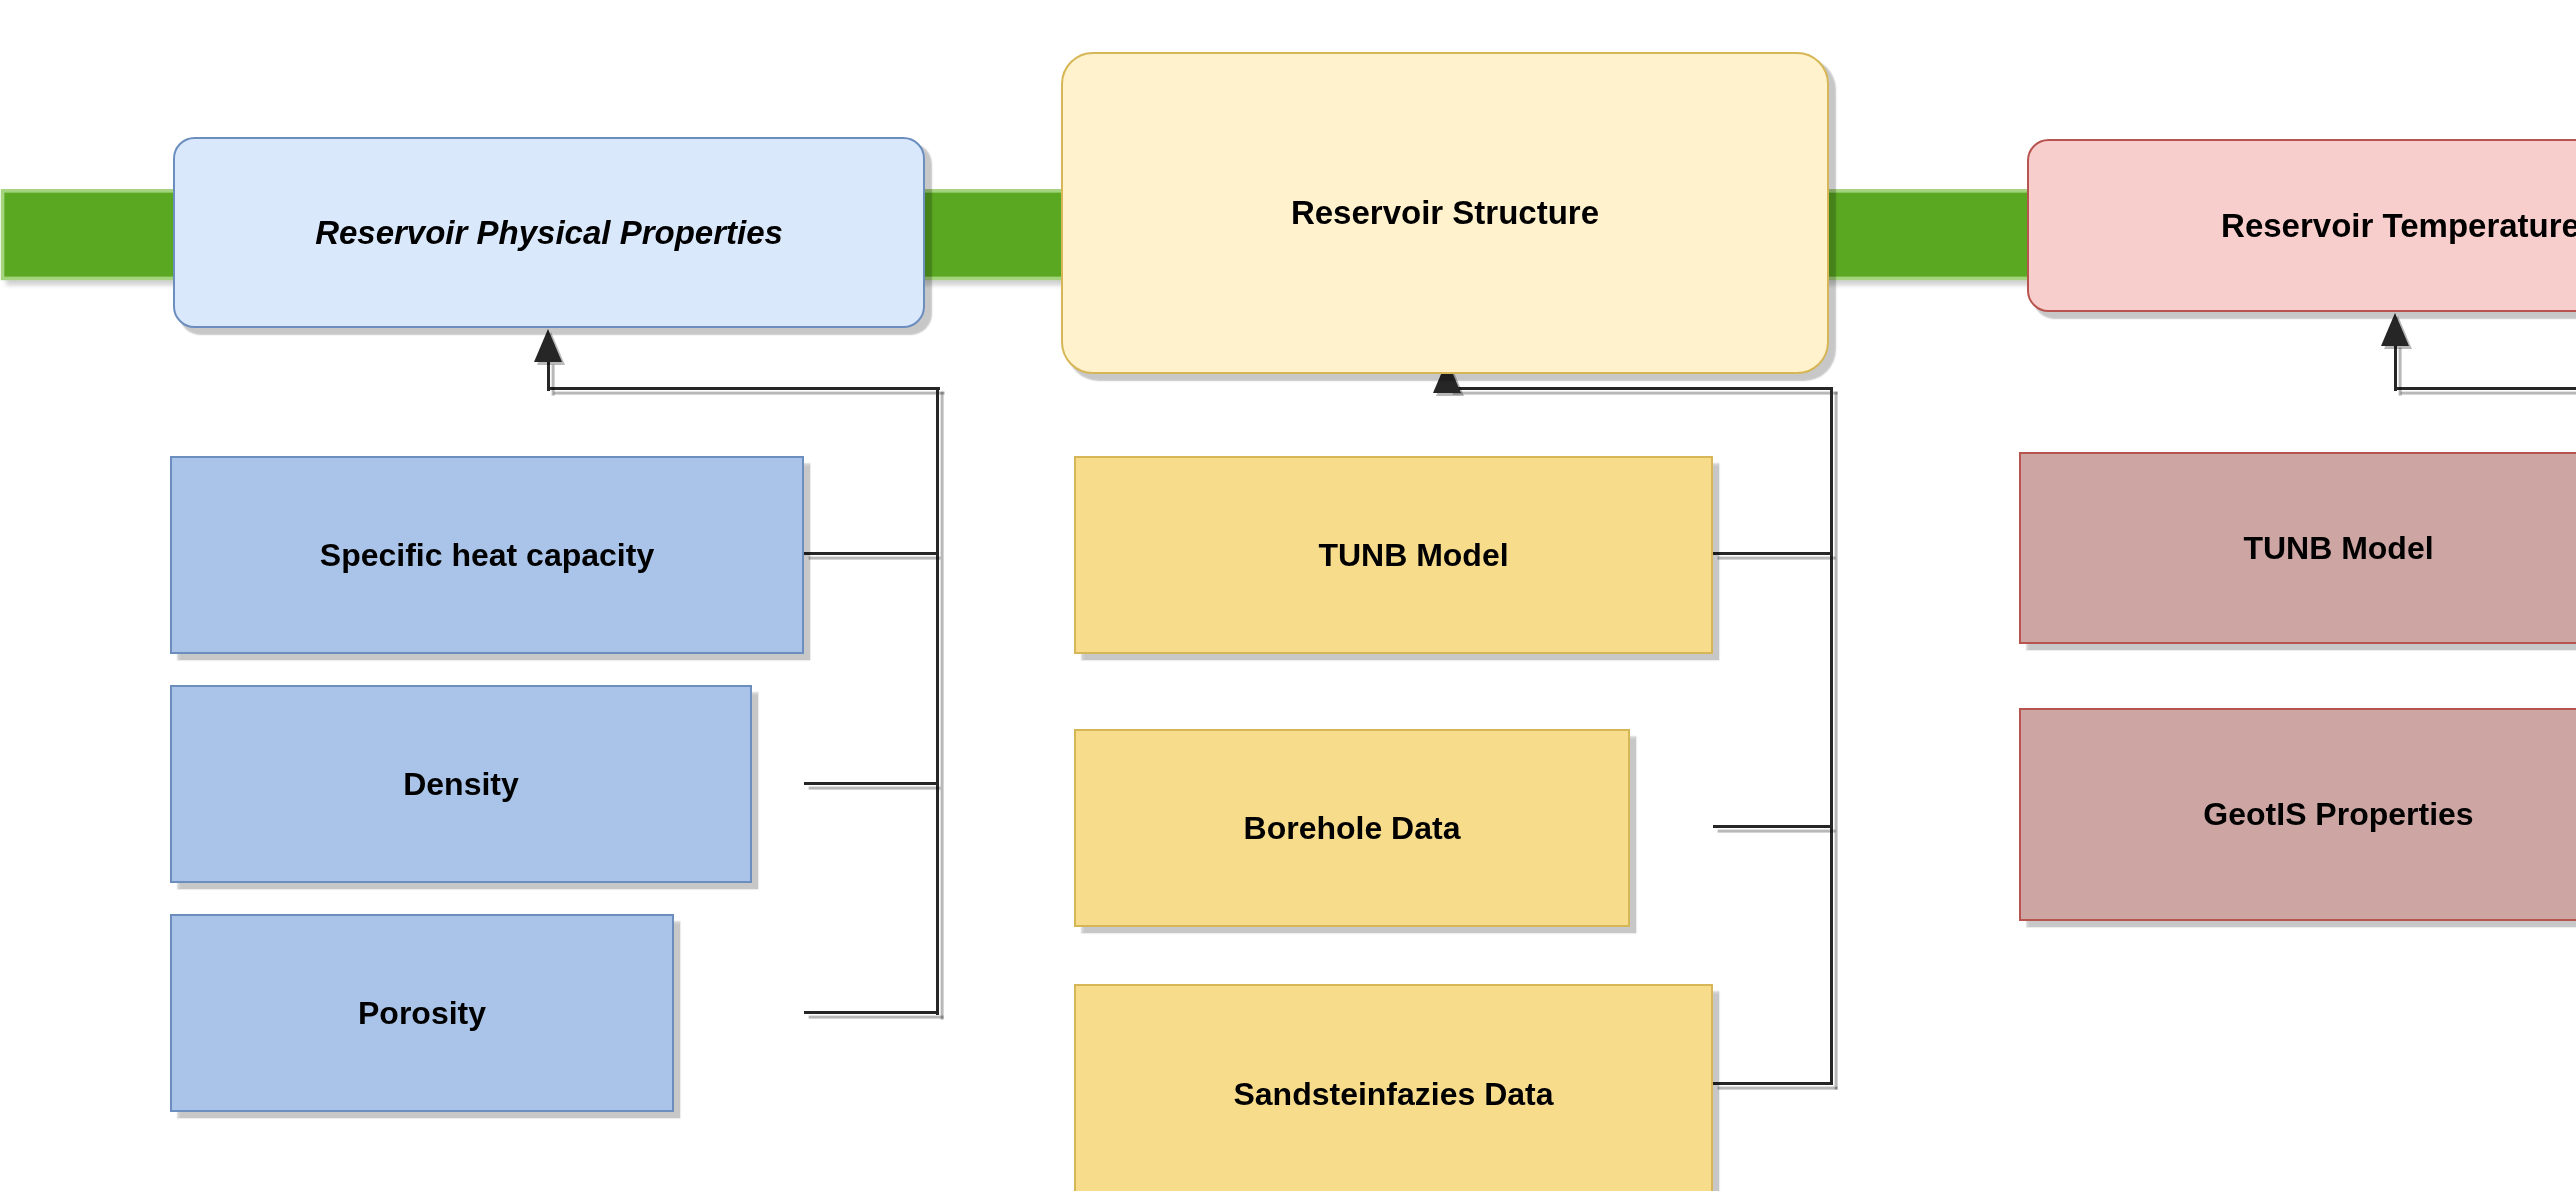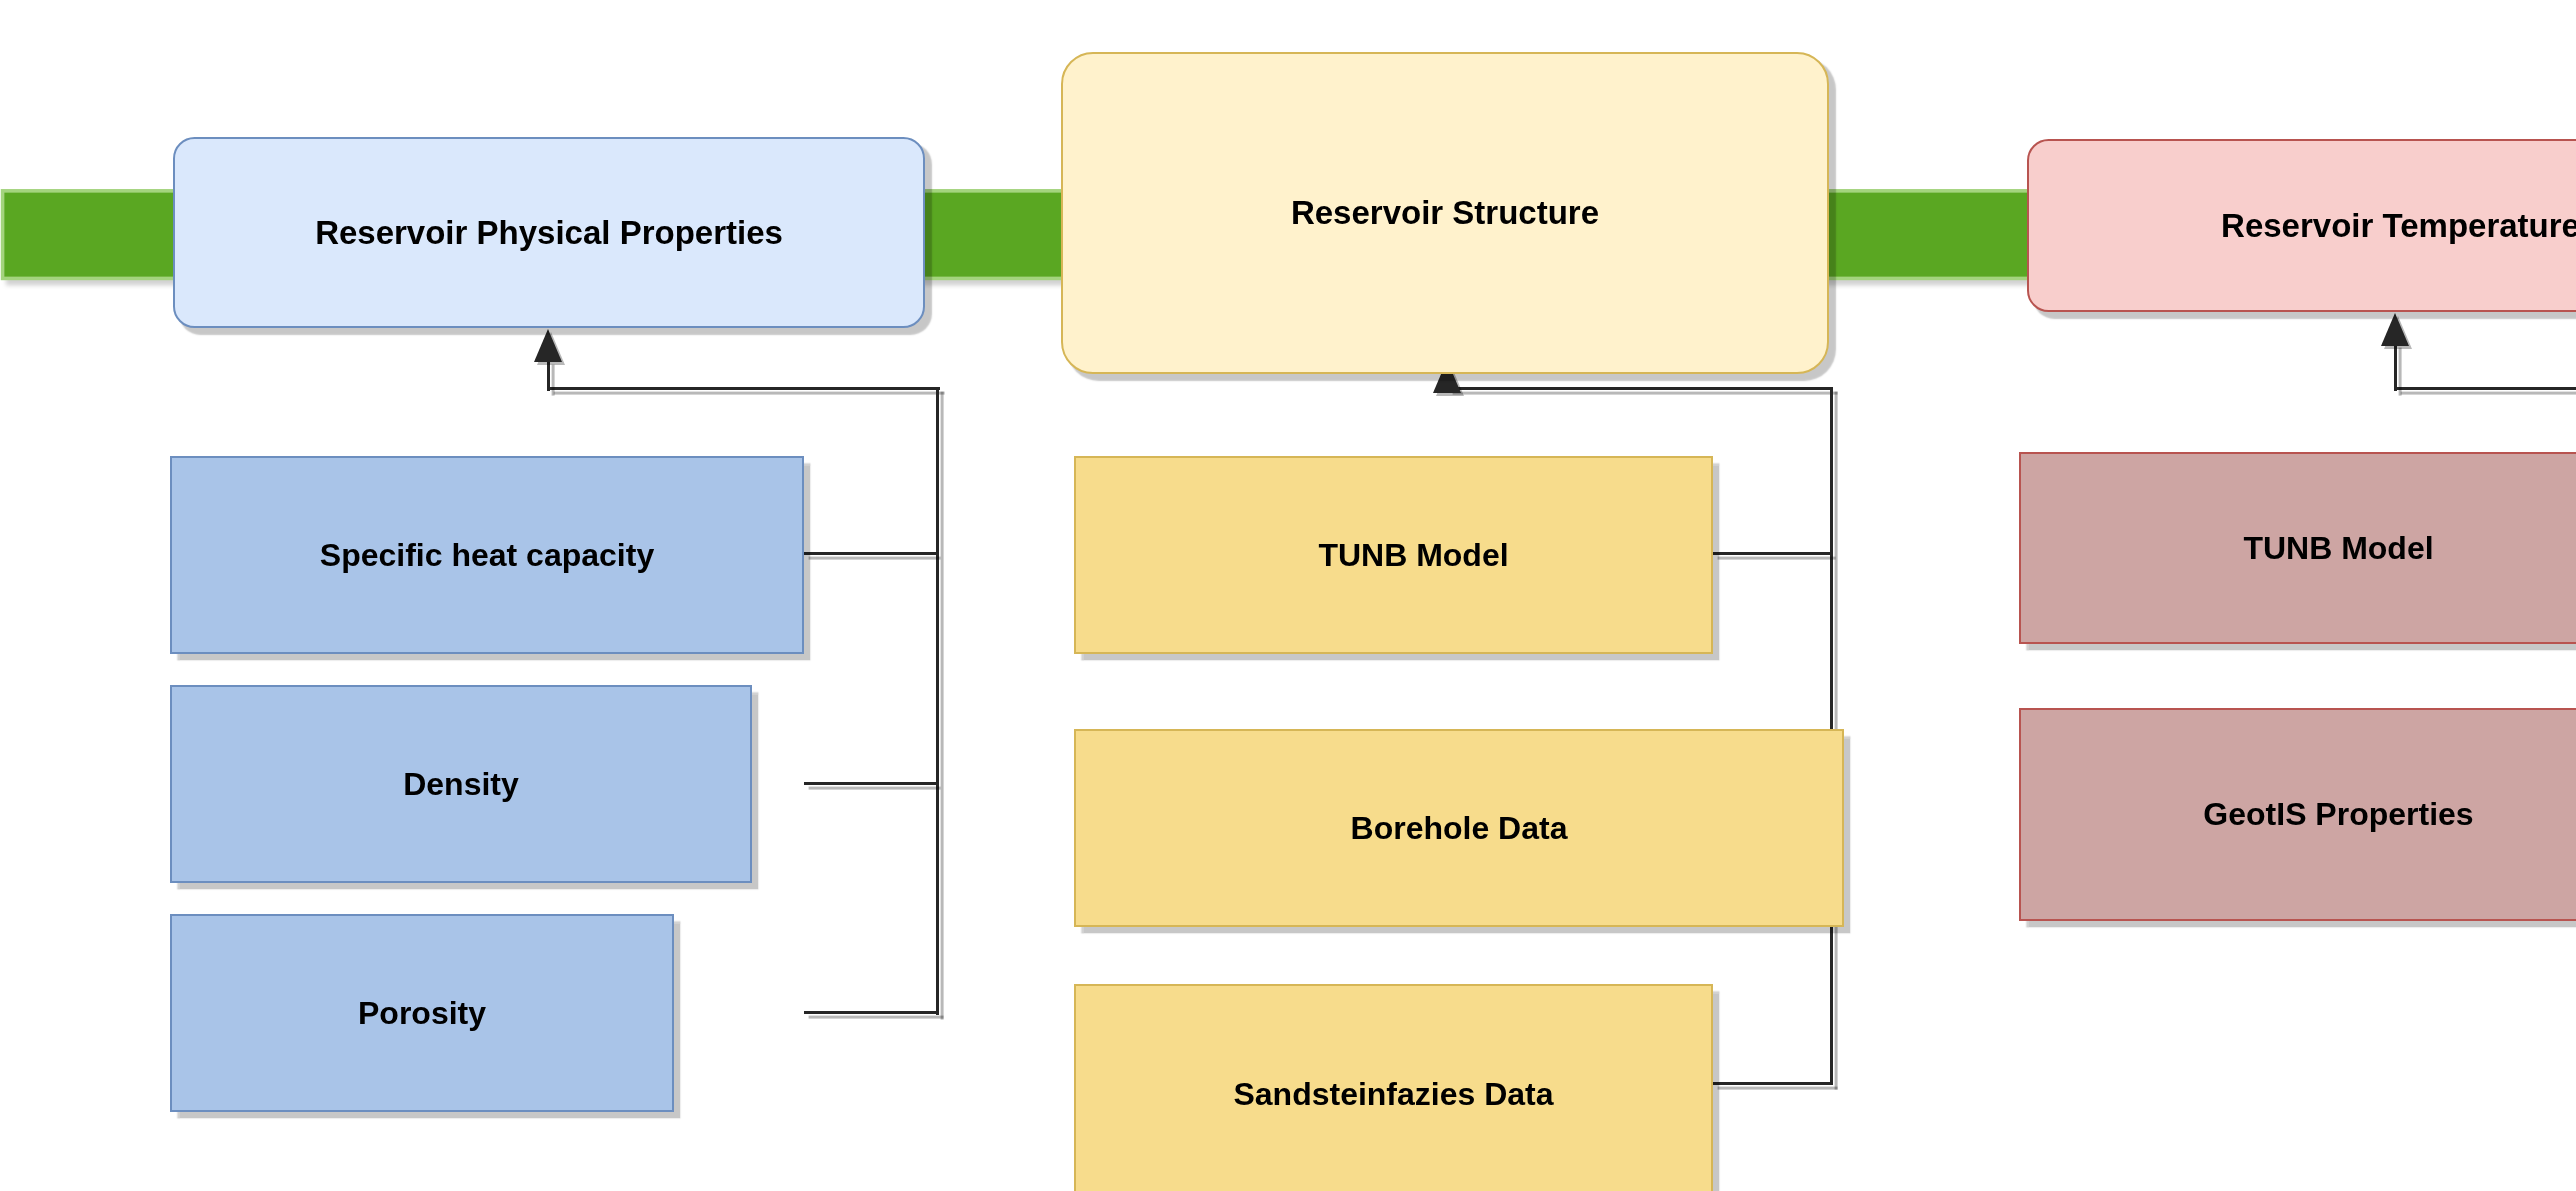--- a/index.html
+++ b/index.html
@@ -61,21 +61,21 @@
   <div class="line" style="left:1713px;top:825px;width:118px;height:3.1px;"></div>
   <div class="line" style="left:1713px;top:552px;width:118px;height:3.1px;"></div>
   <div class="line" style="left:1713px;top:1082px;width:120px;height:3.1px;"></div>
   <div class="arrowhead" style="left:1433px;top:360px;"></div>
 
   <div class="line" style="left:2396px;top:387px;width:331px;height:3.1px;"></div>
 
   <div class="line" style="left:2394px;top:343px;width:3.1px;height:48px;"></div>
   <div class="arrowhead" style="left:2381px;top:313px;"></div>
 
-  <div class="node parent p-blue" style="left:173px;top:137px;width:752px;height:191px;">
+  <div class="node parent p-blue" style="left:173px;top:137px;width:752px;height:191px;font-style:italic;">
       <span>Reservoir Physical Properties</span>
     </div>
 
   <div class="node parent p-yellow" style="left:1061px;top:52px;width:768px;height:322px;">
       <span>Reservoir Structure</span>
     </div>
 
   <div class="node parent p-pink" style="left:2027px;top:139px;width:747px;height:173px;">
       <span>Reservoir Temperature</span>
     </div>
@@ -86,21 +86,21 @@
   <div class="node child c-blue" style="left:170px;top:685px;width:582px;height:198px;">
       <span>Density</span>
     </div>
   <div class="node child c-blue" style="left:170px;top:914px;width:504px;height:198px;">
       <span>Porosity</span>
     </div>
 
   <div class="node child c-yellow" style="left:1074px;top:456px;width:639px;height:198px;padding-left:40px;">
       <span>TUNB Model</span>
     </div>
-  <div class="node child c-yellow" style="left:1074px;top:729px;width:770px;height:198px;">
+  <div class="node child c-yellow" style="left:1074px;top:729px;width:556px;height:198px;">
       <span>Borehole Data</span>
     </div>
   <div class="node child c-yellow" style="left:1074px;top:984px;width:639px;height:220px;">
       <span>Sandsteinfazies Data</span>
     </div>
 
   <div class="node child c-pink" style="left:2019px;top:452px;width:639px;height:192px;">
       <span>TUNB Model</span>
     </div>
   <div class="node child c-pink" style="left:2019px;top:708px;width:639px;height:213px;">

